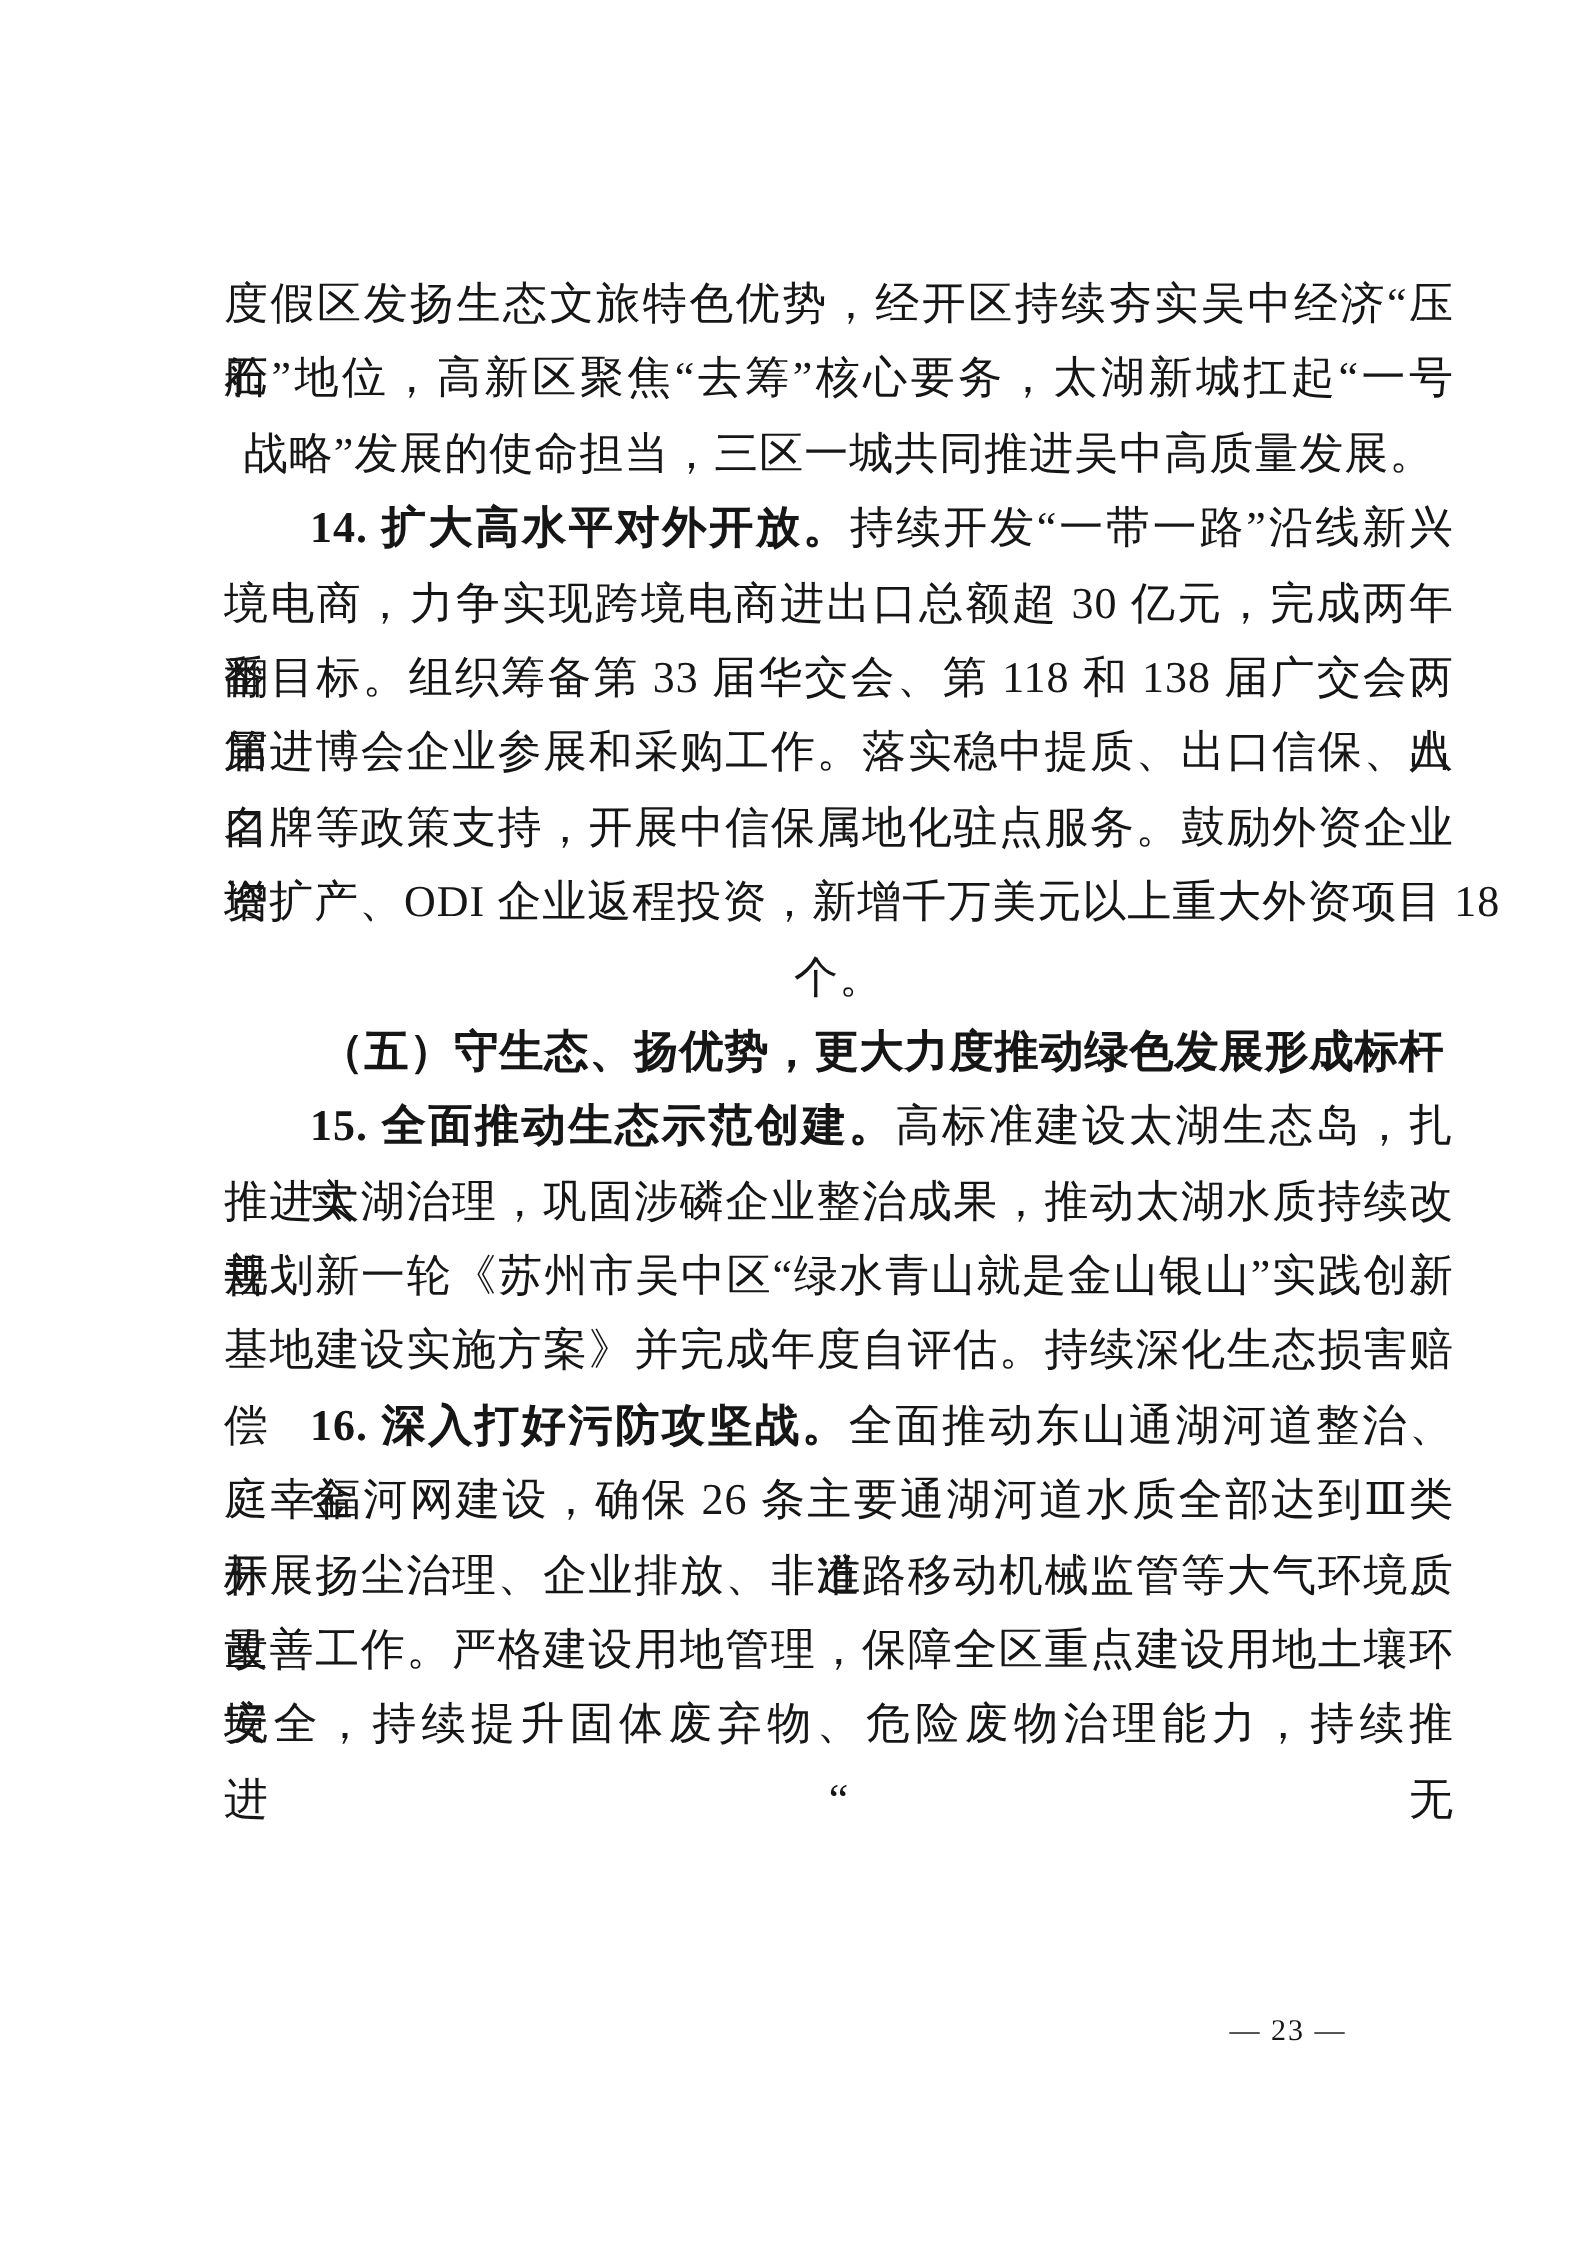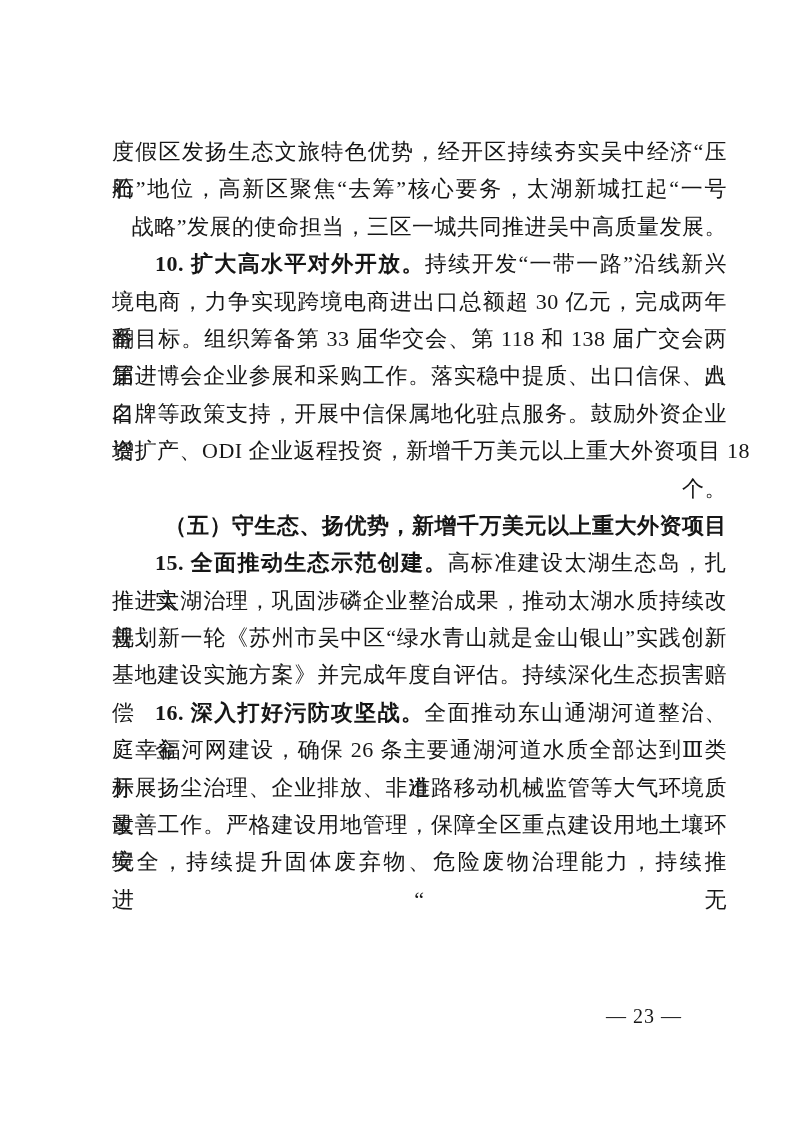--- a/index.html
+++ b/index.html
@@ -21,63 +21,63 @@
     position: absolute;
     left: 112px;
     top: 133px;
     width: 615px;
   }
   .line {
     font-size: 22px;
     line-height: 37.4px;
     height: 37.4px;
     white-space: nowrap;
-    text-align: right;
+    text-align: center;
     letter-spacing: 0.5px;
   }
   .line.just {
     text-align: justify;
     text-align-last: justify;
     text-justify: inter-character;
     white-space: normal;
   }
   .line.indent {
     padding-left: 43px;
   }
   .b {
     font-weight: 700;
   }
   .page-number {
     position: absolute;
     left: 594px;
     top: 1001px;
     width: 100px;
-    font-size: 20px;
+    font-size: 15px;
     line-height: 30px;
     text-align: center;
     letter-spacing: 1px;
     color: #161616;
   }
 </style>
 </head>
 <body>
 
 <div class="page">
   <div class="content">
       <div class="line just"><span>度假区发扬生态文旅特色优势，经开区持续夯实吴中经济“压舱</span></div>
       <div class="line just"><span>石”地位，高新区聚焦“去筹”核心要务，太湖新城扛起“一号</span></div>
       <div class="line"><span>战略”发展的使命担当，三区一城共同推进吴中高质量发展。</span></div>
-      <div class="line indent just"><span class="b">10. 扩大高水平对外开放。</span><span>持续开发“一带一路”沿线新兴</span></div>
+      <div class="line indent just"><span class="b">14. 扩大高水平对外开放。</span><span>持续开发“一带一路”沿线新兴</span></div>
       <div class="line just"><span>境电商，力争实现跨境电商进出口总额超 30 亿元，完成两年翻两</span></div>
       <div class="line just"><span>番目标。组织筹备第 33 届华交会、第 118 和 138 届广交会、第八</span></div>
       <div class="line just"><span>届进博会企业参展和采购工作。落实稳中提质、出口信保、出口</span></div>
       <div class="line just"><span>名牌等政策支持，开展中信保属地化驻点服务。鼓励外资企业增</span></div>
       <div class="line"><span>资扩产、ODI 企业返程投资，新增千万美元以上重大外资项目 18</span></div>
       <div class="line"><span>个。</span></div>
-      <div class="line indent"><span class="b">（五）守生态、扬优势，新增千万美元以上重大外资项目</span></div>
+      <div class="line indent"><span class="b">（五）守生态、扬优势，更大力度推动绿色发展形成标杆</span></div>
       <div class="line indent just"><span class="b">15. 全面推动生态示范创建。</span><span>高标准建设太湖生态岛，扎实</span></div>
       <div class="line just"><span>推进太湖治理，巩固涉磷企业整治成果，推动太湖水质持续改善。</span></div>
       <div class="line just"><span>规划新一轮《苏州市吴中区“绿水青山就是金山银山”实践创新</span></div>
       <div class="line just"><span>基地建设实施方案》并完成年度自评估。持续深化生态损害赔偿</span></div>
       <div class="line indent just"><span class="b">16. 深入打好污防攻坚战。</span><span>全面推动东山通湖河道整治、金</span></div>
       <div class="line just"><span>庭幸福河网建设，确保 26 条主要通湖河道水质全部达到Ⅲ类标准。</span></div>
       <div class="line just"><span>开展扬尘治理、企业排放、非道路移动机械监管等大气环境质量</span></div>
       <div class="line just"><span>改善工作。严格建设用地管理，保障全区重点建设用地土壤环境</span></div>
       <div class="line just"><span>安全，持续提升固体废弃物、危险废物治理能力，持续推进“无</span></div>
     </div>

